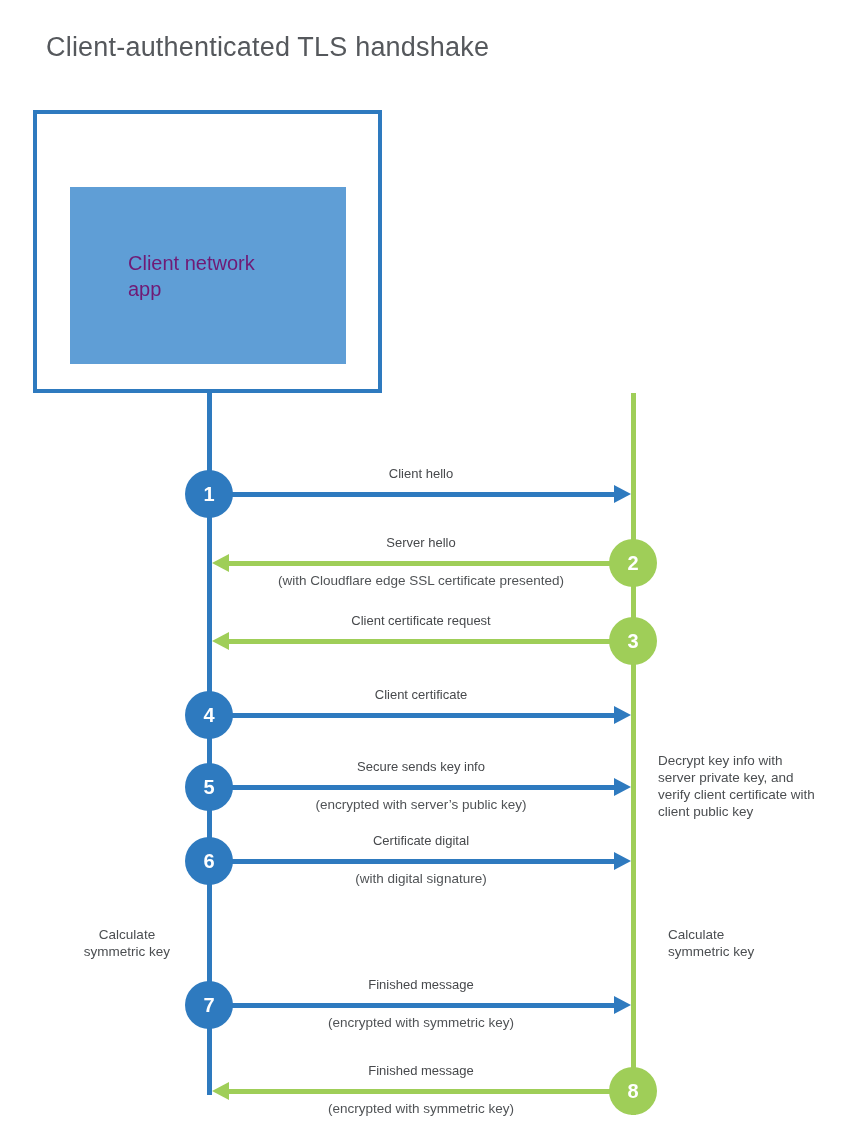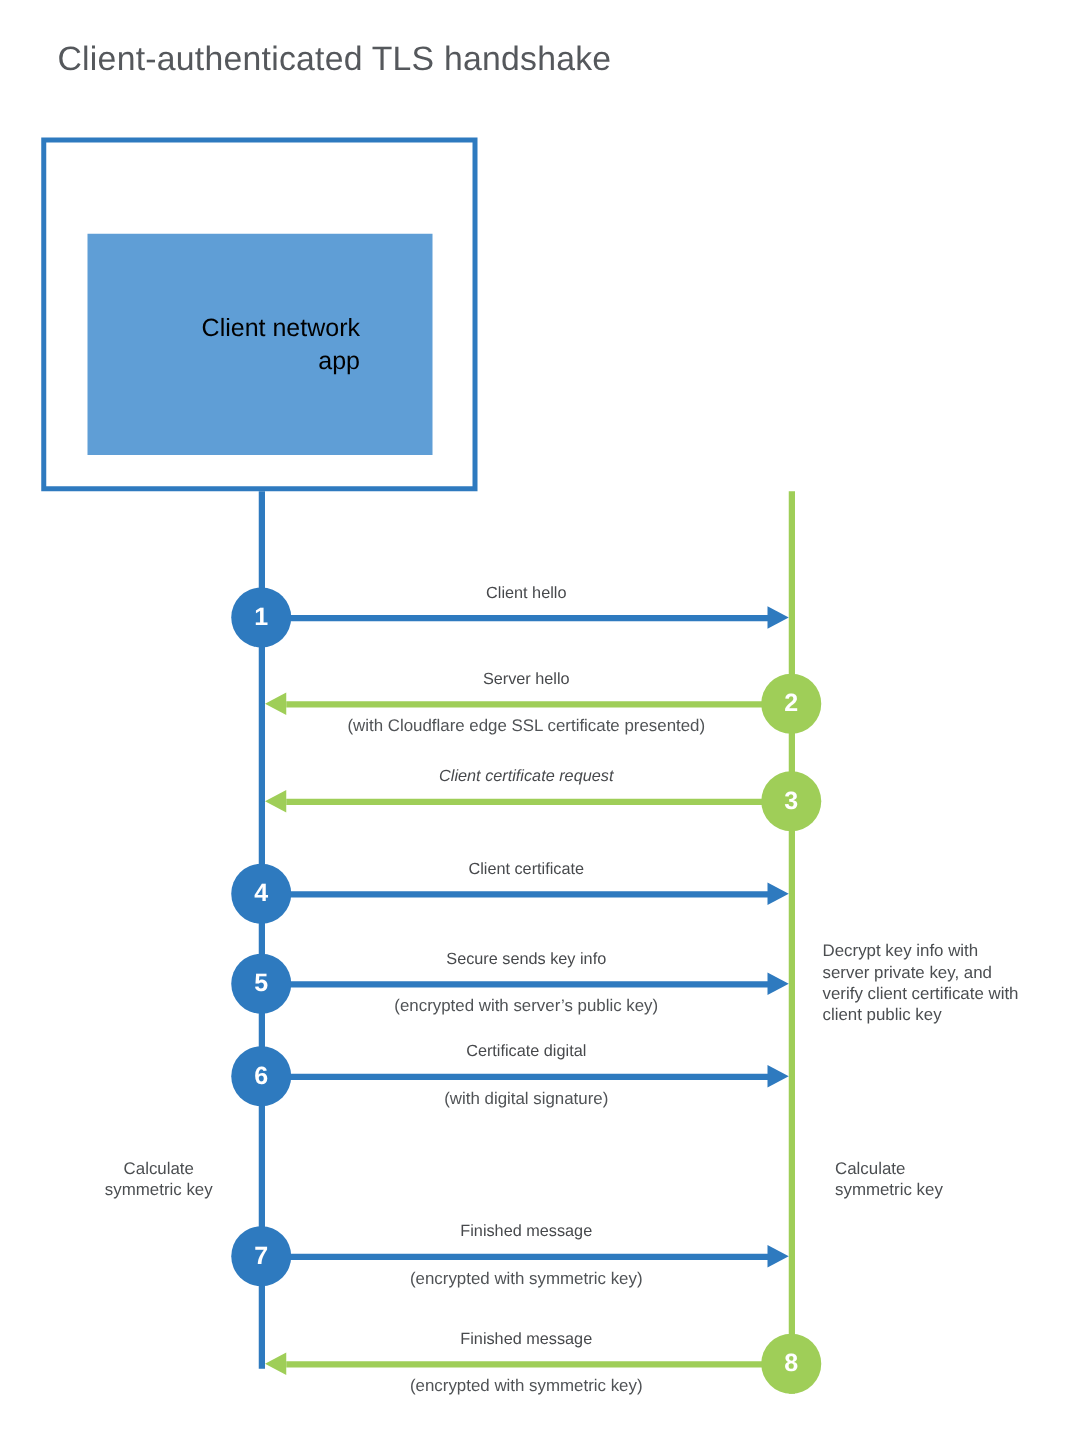--- a/index.html
+++ b/index.html
@@ -16,22 +16,22 @@
   .server-box{left:422px;width:423px;border:4px solid var(--green-border);}
   .box-title{
     position:absolute;top:24px;left:0;width:100%;text-align:center;
     font-size:20px;font-weight:700;color:#3c3e40;
   }
   .client-inner{
     position:absolute;left:33px;top:73px;width:276px;height:177px;
     background:var(--blue-fill);display:flex;align-items:center;justify-content:center;
   }
   .client-inner span{
-    display:inline-block;width:160px;text-align:right;
-    color:#000000;font-size:20px;line-height:26px;
+    display:inline-block;width:160px;text-align:left;
+    color:#701a75;font-size:20px;line-height:26px;
   }
   .server-bar{
     position:absolute;left:40px;width:336px;height:50px;background:var(--green-bar);
     display:flex;align-items:center;justify-content:center;
     color:#ffffff;font-size:19px;
   }
   .vline{position:absolute;width:5px;}
   .vline.blue{left:207px;top:393px;height:702px;background:var(--blue);}
   .vline.green{left:631px;top:393px;height:722px;background:var(--green);}
   .hline{position:absolute;height:5px;}
@@ -81,21 +81,21 @@
       <div class="step-circle bg-blue" style="left:185px;top:470px;">1</div>
       <div class="msg-label" style="top:462px;">Client hello</div>
       <div class="hline bg-green" style="left:229px;top:561px;width:384px;"></div>
       <div class="arrowhead ah-left" style="left:212px;top:554px;"></div>
       <div class="step-circle bg-green" style="left:609px;top:539px;">2</div>
       <div class="msg-label" style="top:531px;">Server hello</div>
       <div class="msg-sublabel" style="top:572px;">(with Cloudflare edge SSL certificate presented)</div>
       <div class="hline bg-green" style="left:229px;top:639px;width:384px;"></div>
       <div class="arrowhead ah-left" style="left:212px;top:632px;"></div>
       <div class="step-circle bg-green" style="left:609px;top:617px;">3</div>
-      <div class="msg-label" style="top:609px;font-style:italic;">Client certificate request</div>
+      <div class="msg-label" style="top:609px;">Client certificate request</div>
       <div class="hline bg-blue" style="left:231px;top:713px;width:386px;"></div>
       <div class="arrowhead ah-right" style="left:614px;top:706px;"></div>
       <div class="step-circle bg-blue" style="left:185px;top:691px;">4</div>
       <div class="msg-label" style="top:683px;">Client certificate</div>
       <div class="hline bg-blue" style="left:231px;top:785px;width:386px;"></div>
       <div class="arrowhead ah-right" style="left:614px;top:778px;"></div>
       <div class="step-circle bg-blue" style="left:185px;top:763px;">5</div>
       <div class="msg-label" style="top:755px;">Secure sends key info</div>
       <div class="msg-sublabel" style="top:796px;">(encrypted with server’s public key)</div>
       <div class="hline bg-blue" style="left:231px;top:859px;width:386px;"></div>

